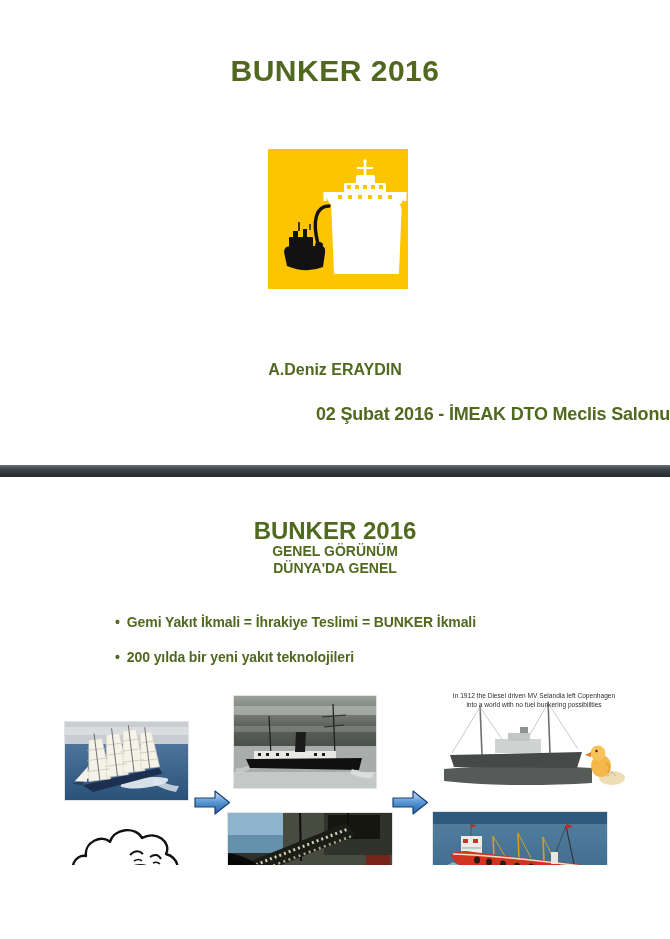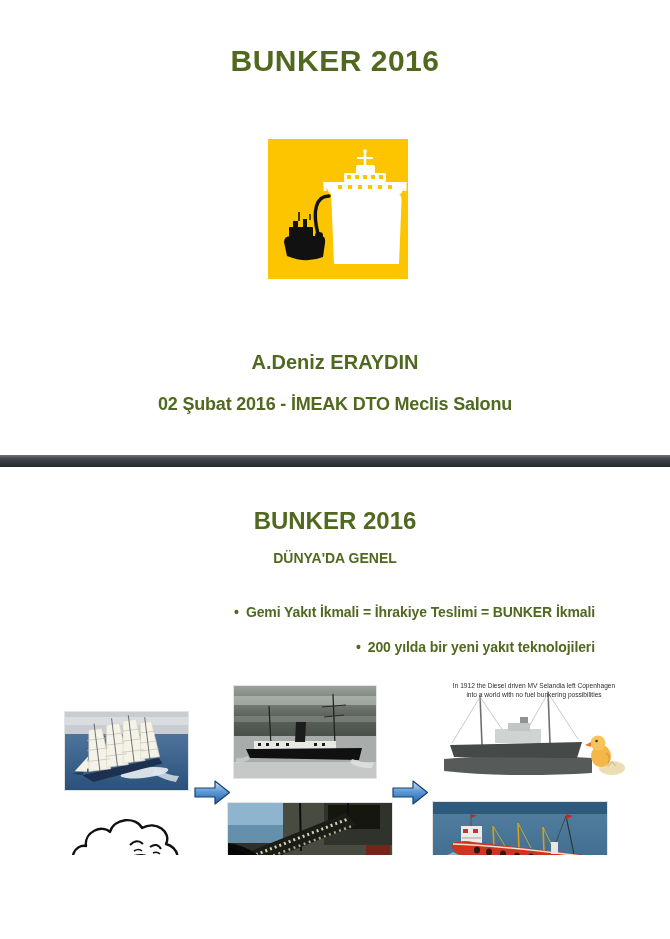--- a/index.html
+++ b/index.html
@@ -1,27 +1,27 @@
 <!DOCTYPE html>
 <html><head>
 <meta charset="utf-8">
 <style>
   * { margin:0; padding:0; box-sizing:border-box; }
   html,body { background:#ffffff; }
   body { font-family:"Liberation Sans", sans-serif; }
   #page {
     position:relative; width:670px; height:855px; background:#ffffff;
-    overflow:hidden; margin:0 auto;
+    overflow:hidden; margin:10px auto;
   }
   .abs { position:absolute; }
-  .green { color:#50691f;text-align:right; }
+  .green { color:#50691f; }
   .ctr { left:0; width:670px; text-align:center; }
   .s1-title { top:44px; font-size:30px; font-weight:bold; letter-spacing:0.5px; }
-  .s1-author { top:351px; font-size:20px; font-weight:bold; }
-  .s1-event { top:394px; font-size:18px; font-weight:bold; letter-spacing:-0.2px; }
+  .s1-author { top:351px; font-size:16px; font-weight:bold; }
+  .s1-event { top:394px; font-size:18px; font-weight:bold; letter-spacing:-0.2px;text-align:right; }
   .divider {
     top:455px; left:0; width:670px; height:12px;
     background:linear-gradient(180deg,#6d747a 0%,#464d52 25%,#33393d 60%,#24292c 100%);
   }
   .s2-title { top:507px; font-size:24px; font-weight:bold; }
   .s2-sub1 { top:533px; font-size:14px; font-weight:bold; }
   .s2-sub2 { top:550px; font-size:14px; font-weight:bold; }
   .bullet { left:115px; width:480px; font-size:14px; font-weight:bold; letter-spacing:-0.1px; }
   .bullet .mk { margin-right:7px; }
   .photo { border:1px solid #e3e3e3; background:#fff; }
@@ -83,20 +83,21 @@
     </div>
 
     <div class="abs ctr s1-author green">A.Deniz ERAYDIN</div>
     <div class="abs ctr s1-event green">02 Şubat 2016 - İMEAK DTO Meclis Salonu</div>
   </div>
 
   <div class="abs divider"></div>
 
   <div class="abs" style="top:467px;left:0;width:670px;height:461px;">
     <div class="abs ctr s2-title green" style="top:40px;">BUNKER 2016</div>
+    <div class="abs ctr s2-sub1 green" style="top:66px;">GENEL GÖRÜNÜM</div>
     <div class="abs ctr s2-sub2 green" style="top:83px;">DÜNYA'DA GENEL</div>
 
     <div class="abs bullet green" style="top:137px;">
       <span class="mk">•</span><span>Gemi Yakıt İkmali = İhrakiye Teslimi = BUNKER İkmali</span>
     </div>
     <div class="abs bullet green" style="top:172px;">
       <span class="mk">•</span><span>200 yılda bir yeni yakıt teknolojileri</span>
     </div>
 
     <div class="abs photo" style="left:64px;top:244px;width:125px;height:80px;">

